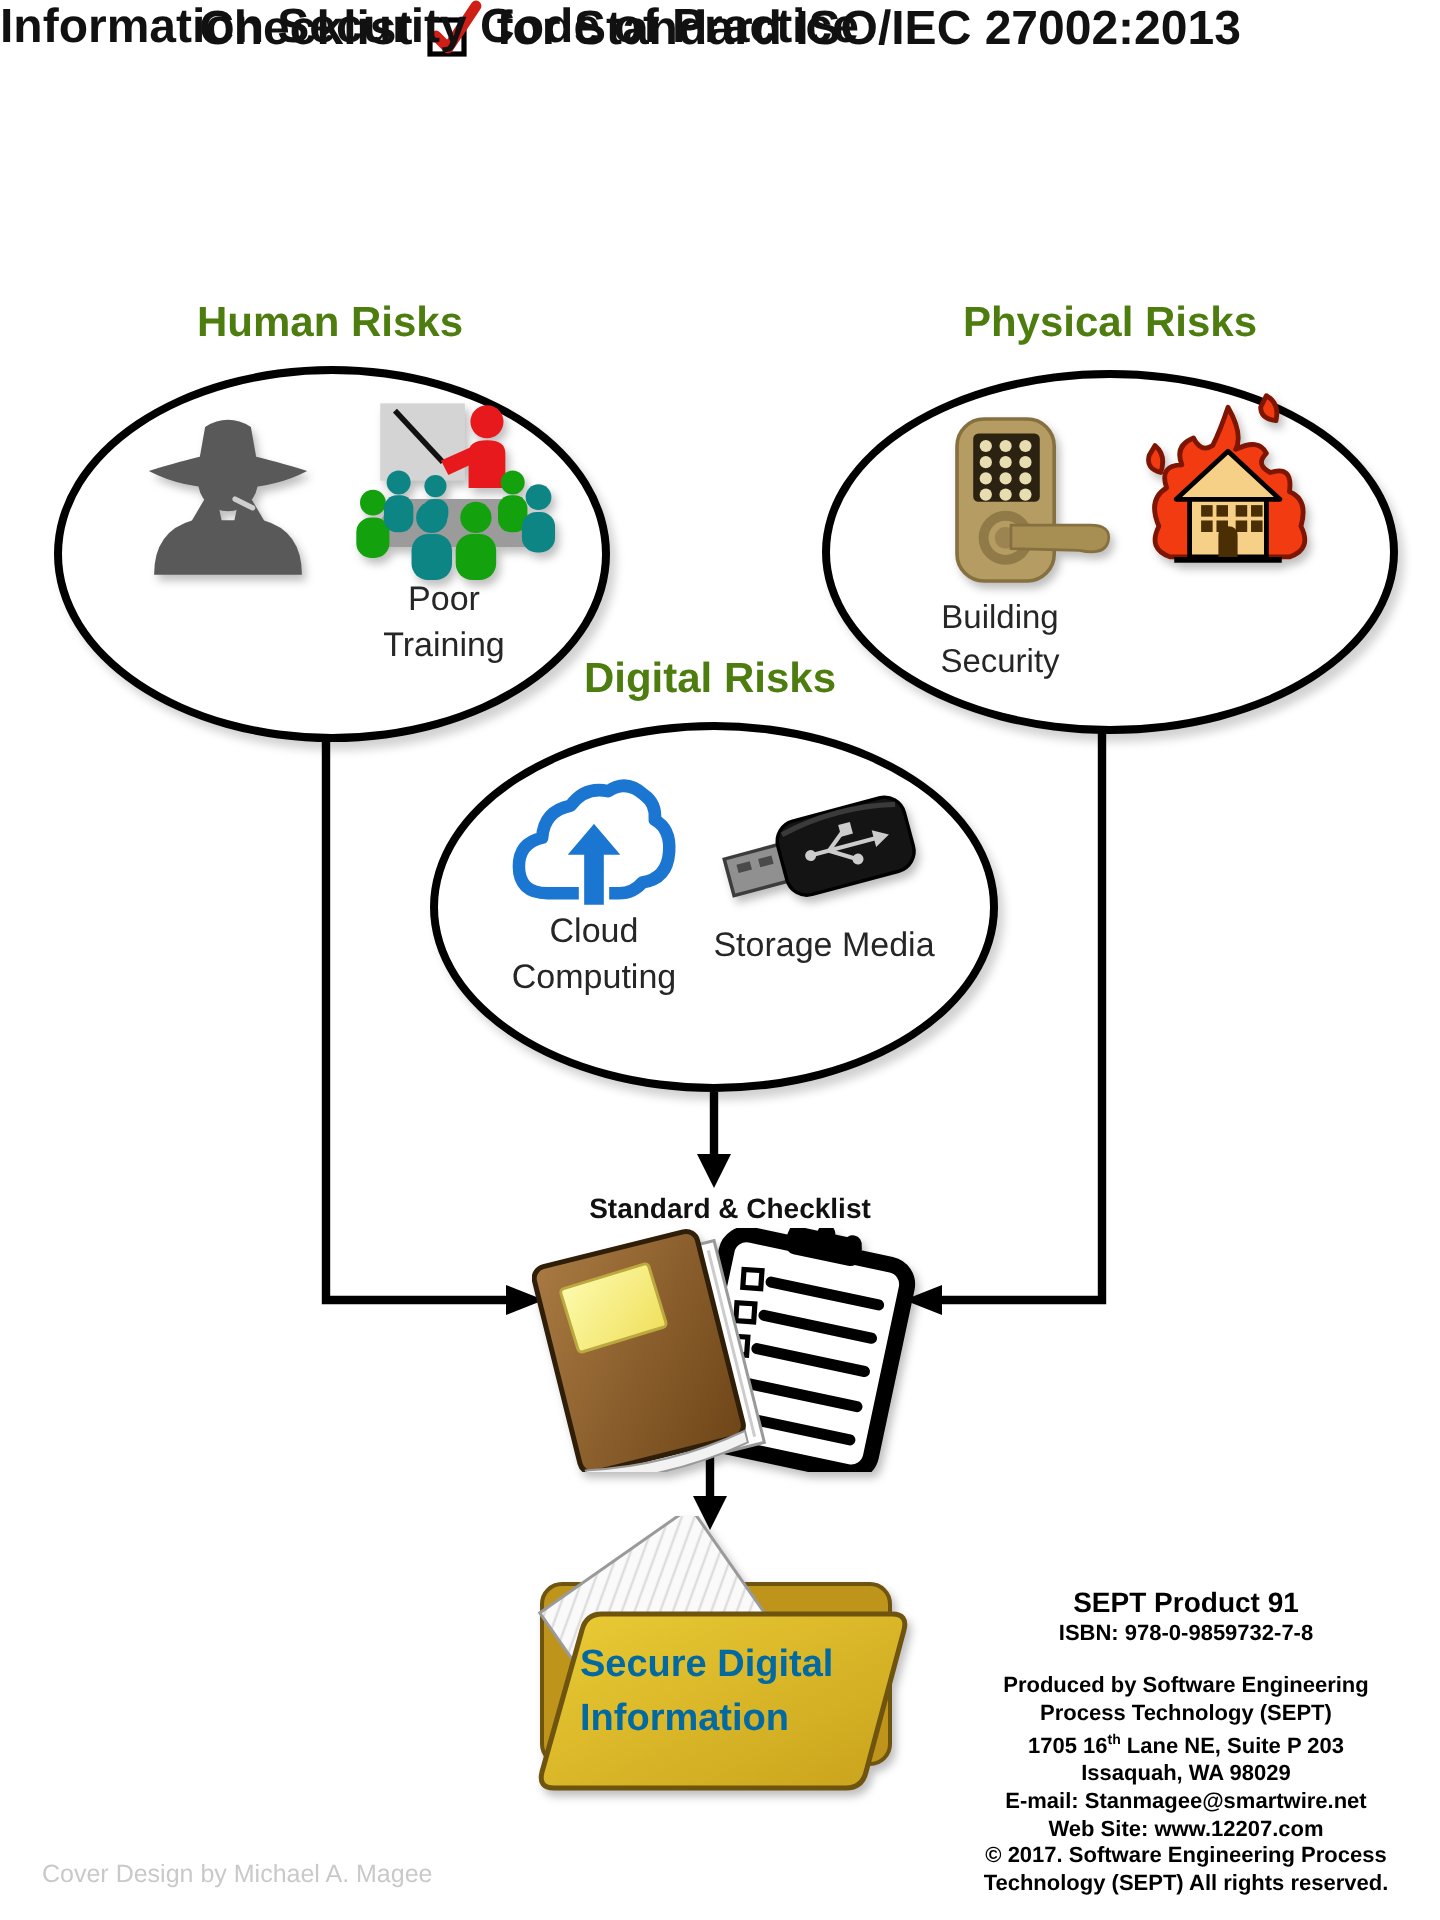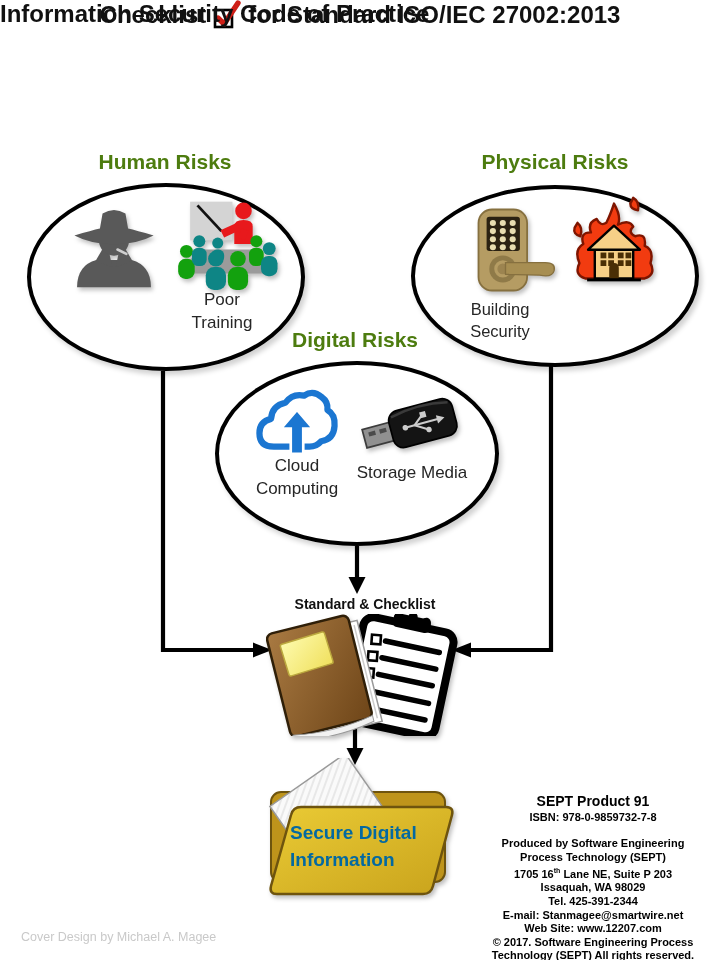--- a/index.html
+++ b/index.html
@@ -310,21 +310,20 @@
 
   <div class="abs publisher">
     <div class="pub-product">SEPT Product 91</div>
     <div class="pub-isbn">ISBN:  978-0-9859732-7-8</div>
     <div class="pub-line">Produced by Software Engineering</div>
     <div class="pub-line">Process Technology (SEPT)</div>
     <div class="pub-line">
       <span>1705 16</span><sup>th</sup><span>  Lane NE,  Suite P 203</span>
     </div>
     <div class="pub-line">Issaquah, WA 98029</div>
-    <div class="pub-line">Tel. 425-391-2344</div>
     <div class="pub-line">E-mail:  Stanmagee@smartwire.net</div>
     <div class="pub-line">Web Site: www.12207.com</div>
     <div class="pub-line">© 2017.   Software Engineering Process</div>
     <div class="pub-line">Technology (SEPT) All rights reserved.</div>
   </div>
 
   <div class="abs credit">Cover Design by Michael A. Magee</div>
 
 </div>
 

